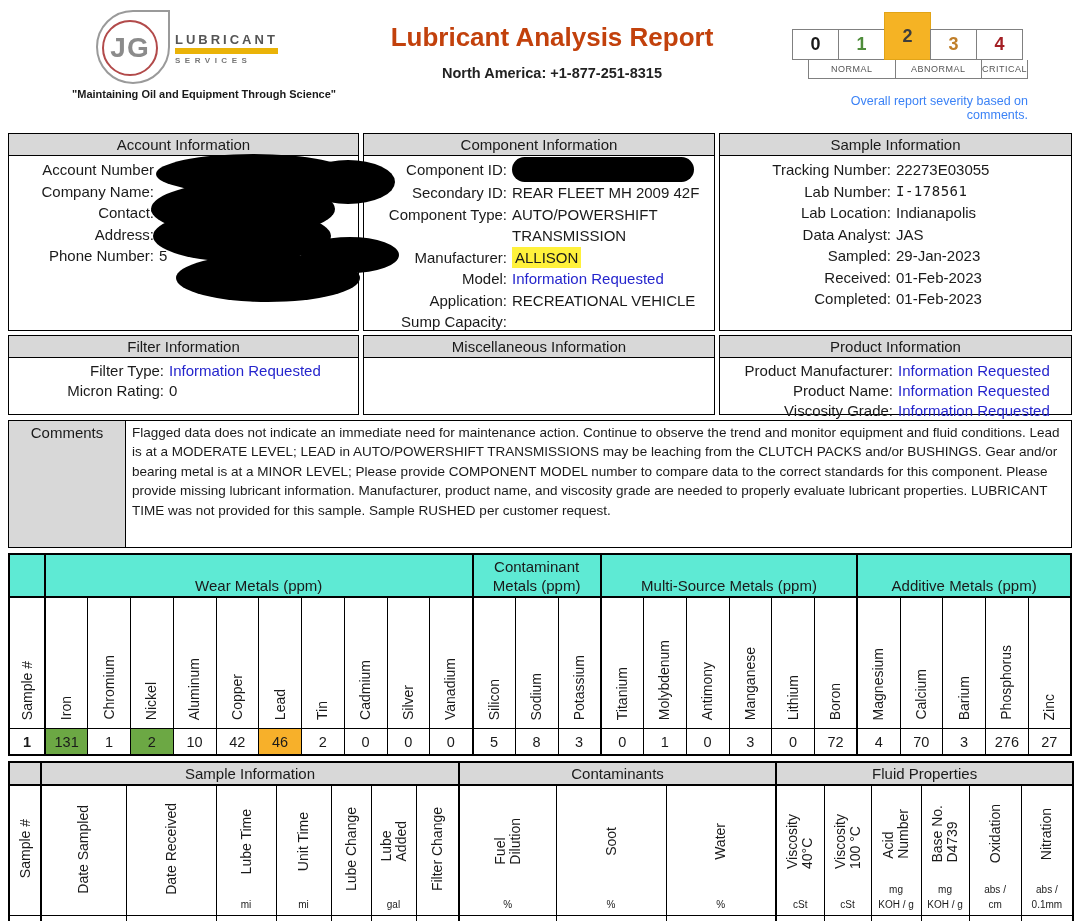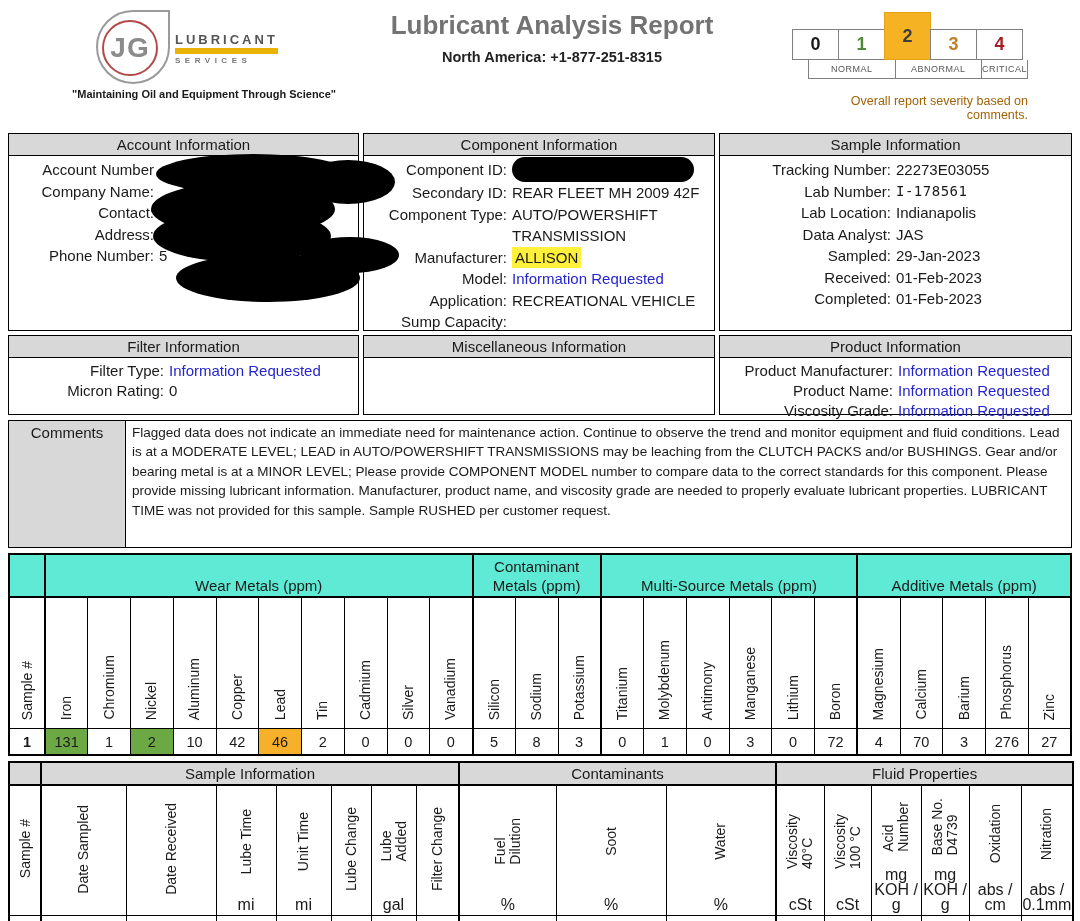--- a/index.html
+++ b/index.html
@@ -14,34 +14,34 @@
   .jg-circle{position:absolute;left:102px;top:20px;width:52px;height:52px;border:2px solid #b24a4a;
              border-radius:50%;text-align:center;line-height:52px;font-size:28px;font-weight:bold;
              color:#8b8b8b;letter-spacing:1px;}
   .logo-text{position:absolute;left:175px;top:32px;}
   .logo-lub{font-size:13px;font-weight:bold;letter-spacing:3px;color:#555;
             border-bottom:6px solid #eab308;padding-bottom:1px;}
   .logo-svc{font-size:8px;font-weight:bold;letter-spacing:4.5px;color:#777;margin-top:2px;}
   .tagline{position:absolute;left:72px;top:88px;font-size:11px;font-weight:bold;white-space:nowrap;}
 
   .title-block{flex:1;text-align:center;padding-top:10px;}
-  .title-block h1{margin:0;font-size:26px;font-weight:bold;color:#737373;}
+  .title-block h1{margin:12px;font-size:26px;font-weight:bold;color:#c2410c;}
   .phone-line{margin-top:8px;font-size:14.5px;font-weight:bold;color:#222;}
 
   .severity-block{width:236px;margin:12px 52px 0 0;flex-shrink:0;}
   .sev-cells{display:flex;align-items:flex-end;height:48px;}
   .sev-cell{width:47px;height:31px;box-sizing:border-box;border:1px solid #808080;margin-left:-1px;
             display:flex;align-items:center;justify-content:center;font-size:18px;font-weight:bold;background:#fff;}
   .sev-cell:first-child{margin-left:0;}
   .sev-cell.sel{height:48px;border:1px solid #e2a417;}
   .sev-bands{display:flex;margin-left:16px;}
   .sev-band{box-sizing:border-box;border:1px solid #808080;border-top:none;margin-left:-1px;height:19px;
             display:flex;align-items:center;justify-content:center;font-size:9px;letter-spacing:.5px;color:#555;}
   .sev-band:first-child{margin-left:0;}
-  .sev-caption{margin-top:15px;font-size:12.5px;text-align:right;color:#a16207;}
+  .sev-caption{margin-top:15px;font-size:12.5px;text-align:right;color:#3b82f6;}
 
   
   .info-grid{display:grid;grid-template-columns:351px 352px 353px;gap:4px;padding:0 8px;}
   .row1{margin-top:17px;}
   .row1 section{height:198px;}
   .row2{margin-top:4px;}
   .row2 section{height:80px;}
   section{border:1.5px solid #000;box-sizing:border-box;position:relative;background:#fff;}
   .sec-head{height:21px;background:#d8d8d8;border-bottom:1.5px solid #000;text-align:center;
             font-size:15px;line-height:21px;}
@@ -76,21 +76,21 @@
   td.vh{height:126px;vertical-align:bottom;text-align:center;padding-bottom:4px;}
   .vtext{display:inline-block;writing-mode:vertical-rl;transform:rotate(180deg);
          font-size:14px;line-height:15px;white-space:pre-line;}
   td.vcell{height:25px;text-align:center;font-size:14.5px;}
   td.bval{height:25px;text-align:center;font-size:14px;}
   .bold{font-weight:bold;}
   .gb{border-left-width:2px !important;}
   td.bh{height:129px;vertical-align:bottom;}
   .bh-inner{display:flex;flex-direction:column;height:129px;align-items:center;}
   .bh-name{flex:1;display:flex;align-items:center;justify-content:center;}
-  .unit{font-size:16px;line-height:15px;text-align:center;white-space:pre-line;padding-bottom:3px;}
+  .unit{font-size:10px;line-height:15px;text-align:center;white-space:pre-line;padding-bottom:3px;}
 </style>
 </head>
 <body>
 
 <div class="page">
 
   <header>
     <div class="logo-block">
       <div class="logo-drop"></div>
       <div class="jg-circle">JG</div>

